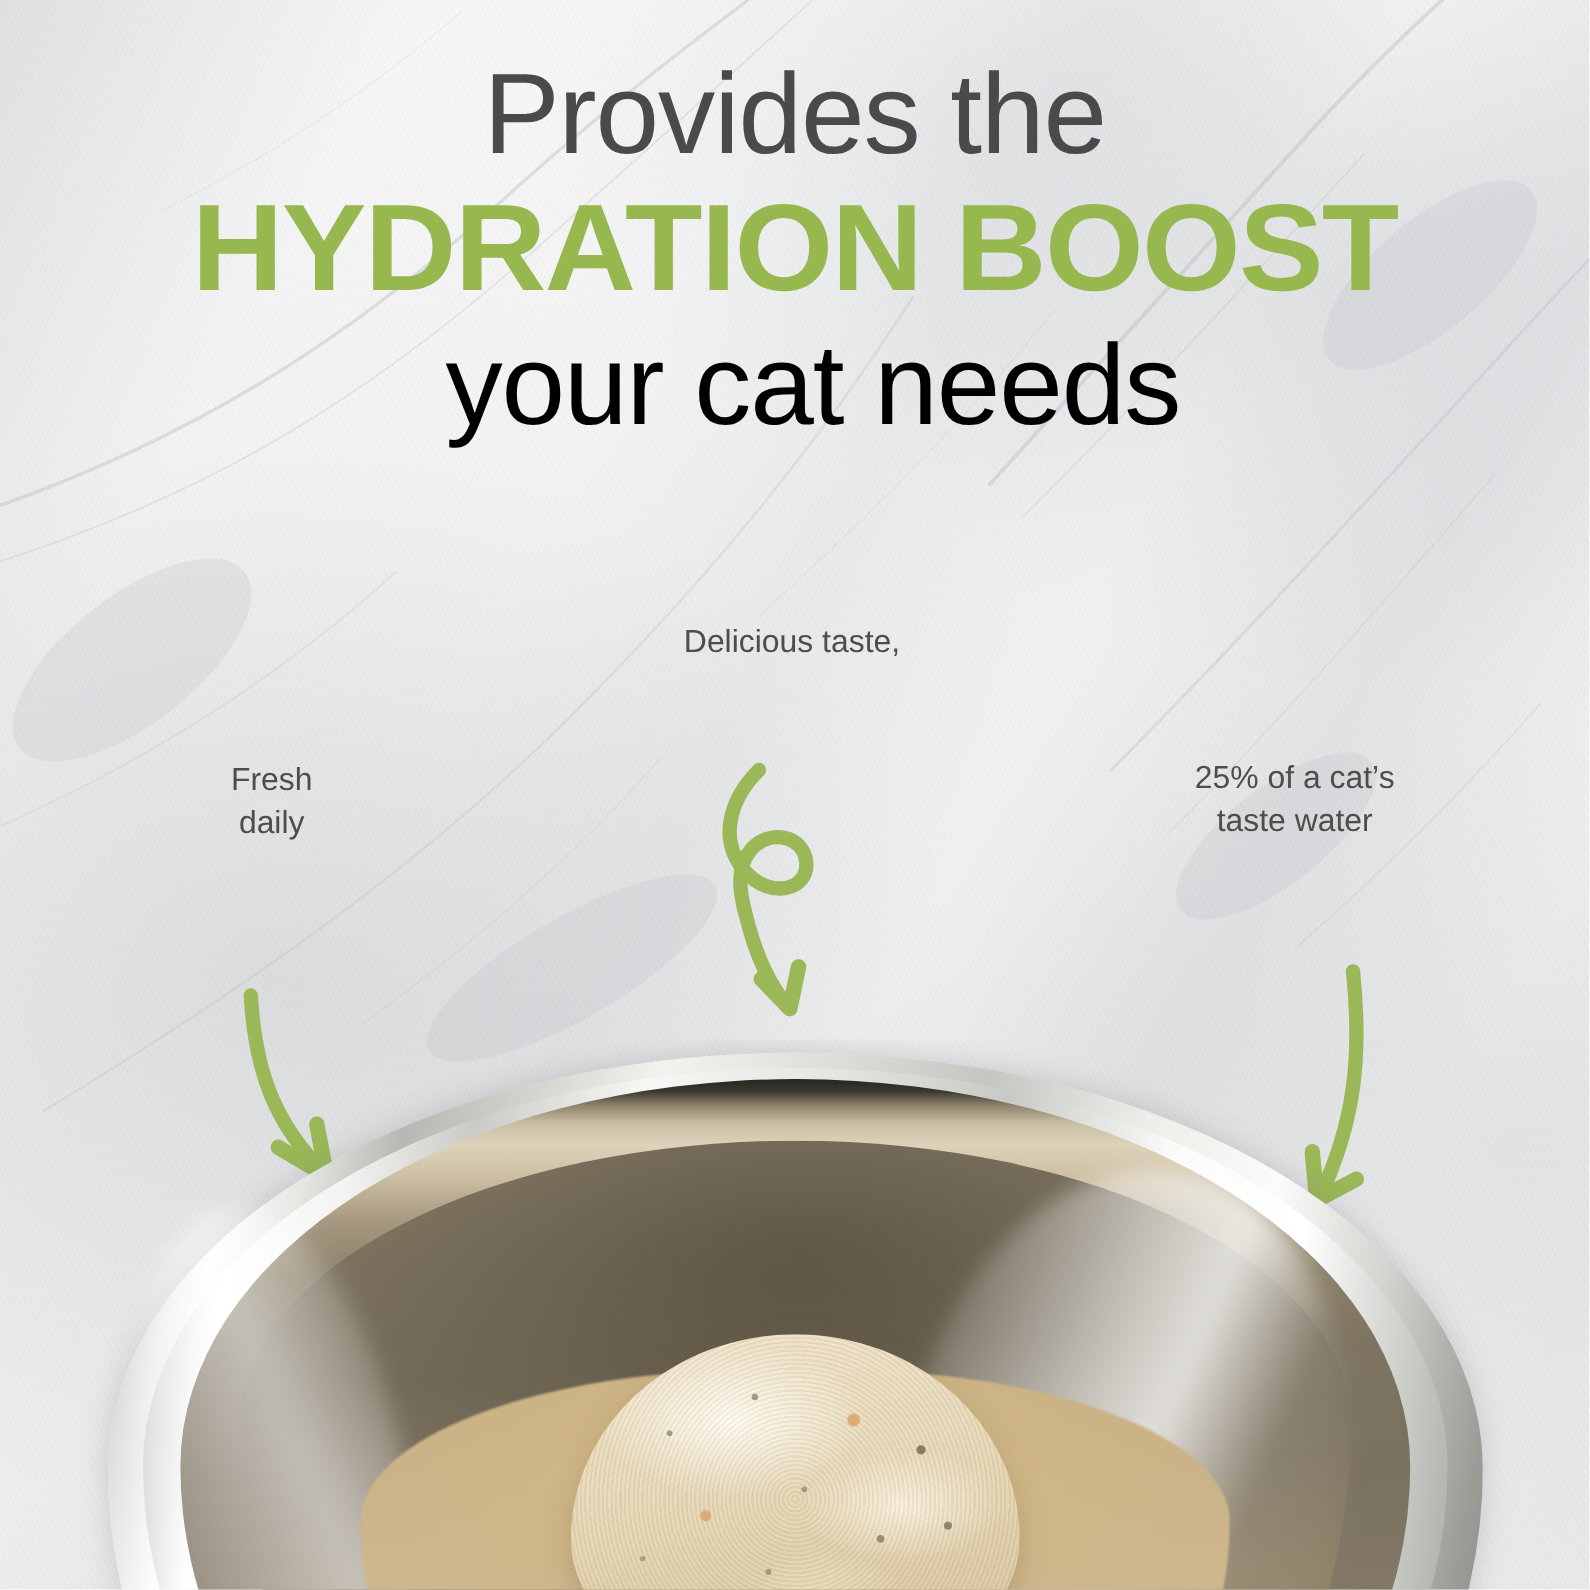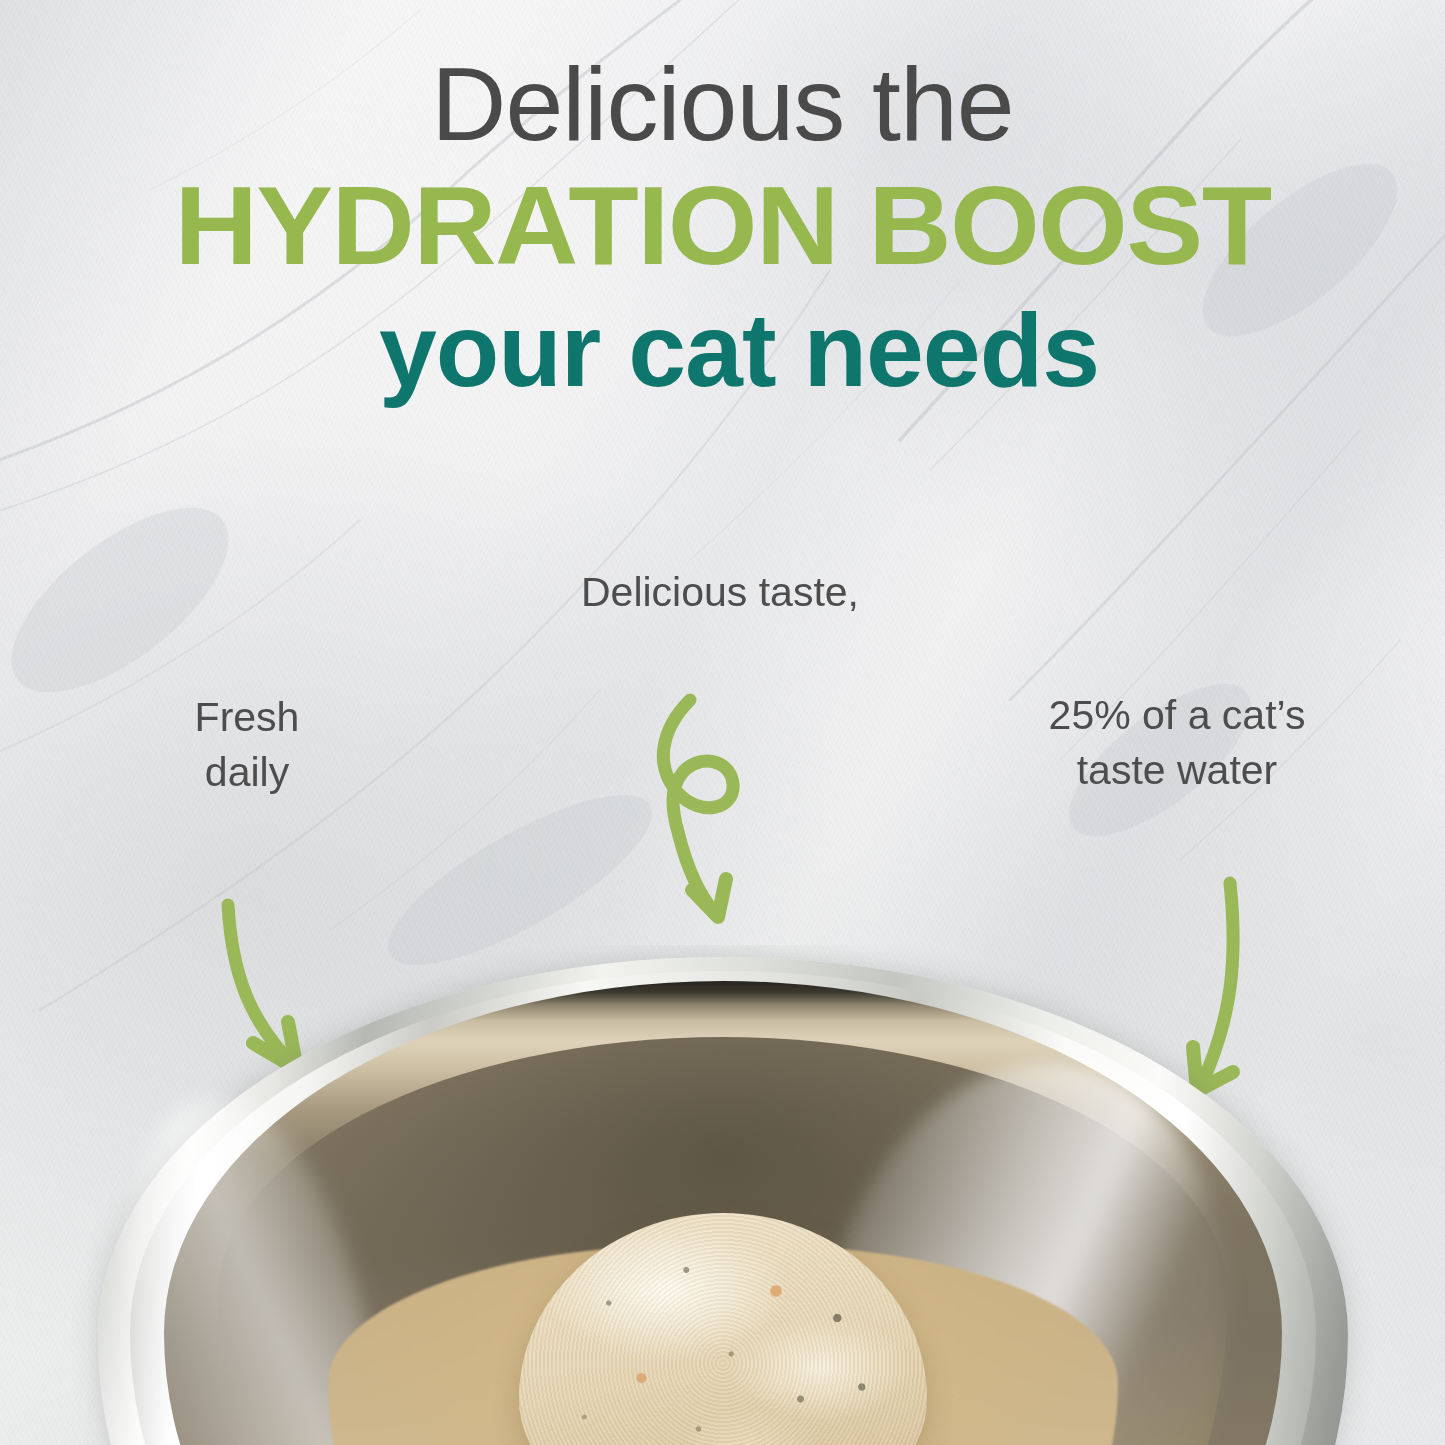--- a/index.html
+++ b/index.html
@@ -62,34 +62,34 @@
     font-size:112px;
     font-weight:700;
     color:#96b84f;
     letter-spacing:-1.5px;
     display:block;
     margin-top:14px;
     transform:scaleX(1.03);
   }
   .hl-line3{
     font-size:104px;
-    font-weight:700;
-    color:#0f766e;
+    font-weight:400;
+    color:#000000;
     letter-spacing:-1px;
     display:block;
     margin-top:16px;
     margin-left:33px;
   }
 
   
   .callout{
     position:absolute;
     text-align:center;
     color:#4d4d4d;
-    font-size:41px;
+    font-size:29px;
     line-height:1.33;
     font-weight:400;
     letter-spacing:0px;
     user-select:none;
   }
   .callout span{display:block;}
   #callout-left  { left:82px;  top:690px;  width:330px; }
   #callout-mid   { left:520px; top:565px;  width:400px; }
   #callout-right { left:1002px;top:688px;  width:350px; }
 
@@ -259,21 +259,21 @@
     <g fill="#c3c6ca" opacity="0.30">
       <ellipse cx="120" cy="600" rx="130" ry="58" transform="rotate(-38 120 600)"></ellipse>
       <ellipse cx="1300" cy="250" rx="120" ry="50" transform="rotate(-40 1300 250)"></ellipse>
       <ellipse cx="520" cy="880" rx="150" ry="46" transform="rotate(-30 520 880)"></ellipse>
       <ellipse cx="1160" cy="760" rx="110" ry="44" transform="rotate(-38 1160 760)"></ellipse>
     </g>
   </svg>
   <div class="marble-grain"></div>
 
   <div class="headline">
-    <span class="hl-line1">Delicious the</span>
+    <span class="hl-line1">Provides the</span>
     <span class="hl-line2">HYDRATION BOOST</span>
     <span class="hl-line3">your cat needs</span>
   </div>
 
   <div class="callout" id="callout-left">
     <span>Fresh</span>
     <span>daily</span>
   </div>
 
   <div class="callout" id="callout-mid">

